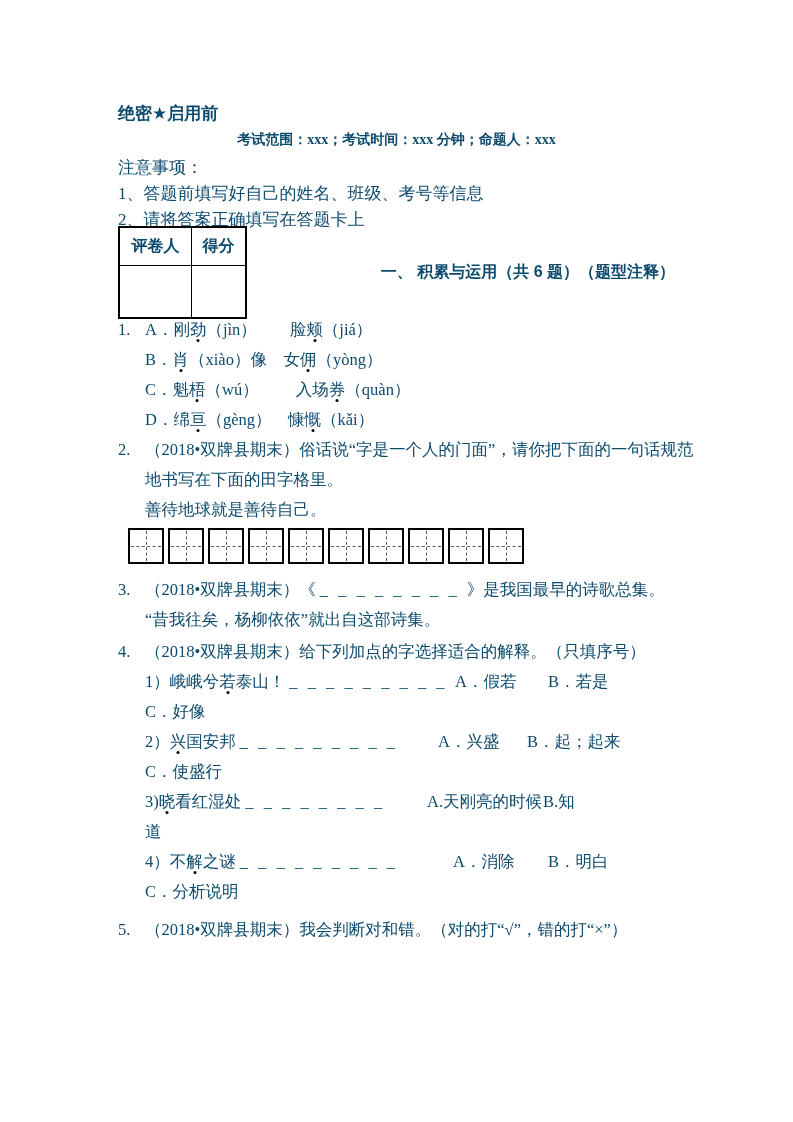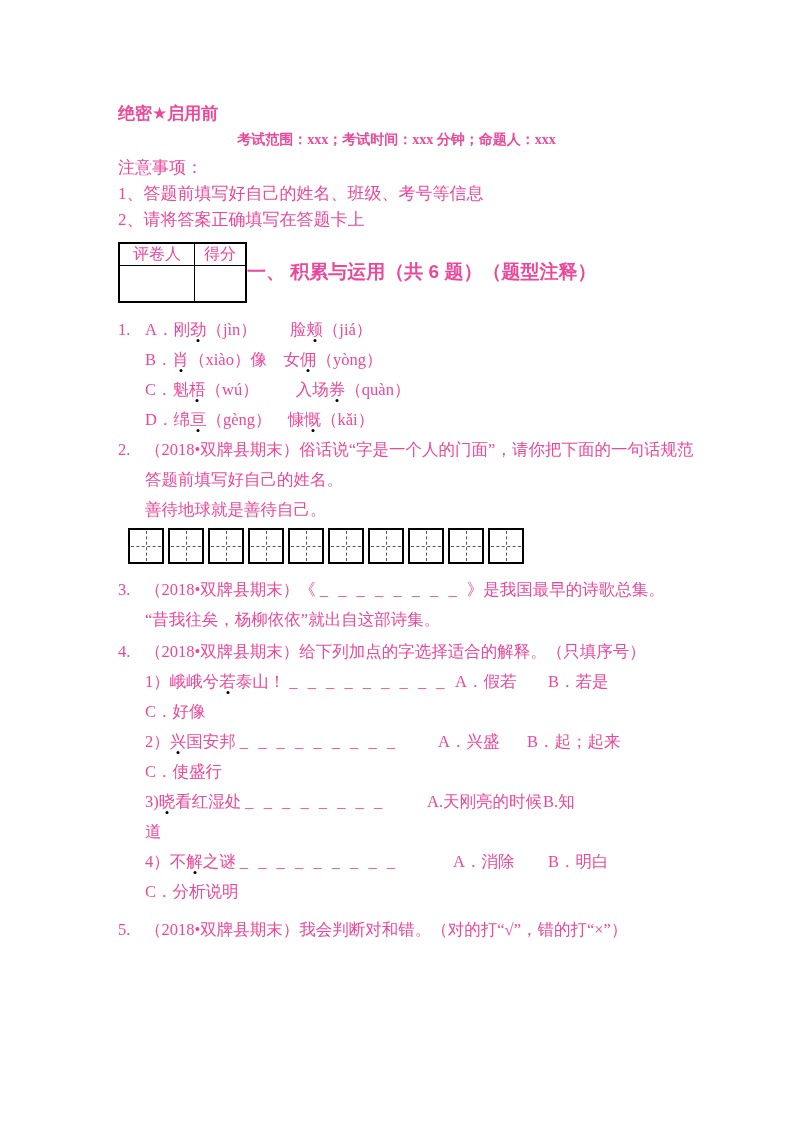--- a/index.html
+++ b/index.html
@@ -1,21 +1,21 @@
 <!DOCTYPE html>
 <html><head>
 <meta charset="utf-8">
 <style>
   html,body{margin:0;padding:0;background:#ffffff;}
   .page{
     position:relative;
     width:793px;height:1122px;
     box-sizing:border-box;
     background:#ffffff;
-    color:#ec4899;
+    color:#0c4a6e;
     padding:103px 118px 0 118px;
     overflow:hidden;
     font-family:"Liberation Serif","DejaVu Serif",serif;
   }
   .classified{
     font-family:"Liberation Sans","DejaVu Sans",sans-serif;
     font-weight:bold;font-size:17px;line-height:22px;
   }
   .title{
     margin:12px 0 0 0;
@@ -24,28 +24,28 @@
   }
   .subtitle{font-size:14px;line-height:30px;text-align:center;font-weight:bold;}
   .notice{font-size:17px;line-height:26px;}
   .section-row{display:flex;align-items:center;margin-top:8px;height:62px;}
   table.score-table{
     border-collapse:collapse;width:129px;flex:none;
     font-size:16px;text-align:center;
     border:2px solid #000;
   }
   table.score-table th,table.score-table td{
-    border:1.5px solid #000;font-weight:normal;padding:0;
+    border:1.5px solid #000;font-weight:bold;padding:8px;
   }
   table.score-table th{height:21px;}
   table.score-table td{height:35px;}
   .section-heading{
-    flex:1;text-align:left;
+    flex:1;text-align:right;
     font-family:"Liberation Sans","DejaVu Sans",sans-serif;
-    font-weight:bold;font-size:19px;
+    font-weight:bold;font-size:16px;
   }
   .q{display:flex;font-size:16.5px;line-height:30px;}
   .qnum{width:27px;flex:none;}
   .qbody{flex:1;min-width:0;}
   .qline{line-height:30px;}
   .nowrap{white-space:nowrap;}
   .subline{position:relative;line-height:30px;}
   .blank{white-space:pre;letter-spacing:3px;margin-left:4px;}
   .abs{position:absolute;top:0;text-align:center;}
   .em-dot{position:relative;}
@@ -106,21 +106,21 @@
       <div class="qline nowrap">B．<span class="em-dot">肖</span>（xiào）像　女<span class="em-dot">佣</span>（yòng）</div>
       <div class="qline nowrap">C．魁<span class="em-dot">梧</span>（wú）　　 入场<span class="em-dot">券</span>（quàn）</div>
       <div class="qline nowrap">D．绵<span class="em-dot">亘</span>（gèng）　慷<span class="em-dot">慨</span>（kǎi）</div>
     </div>
   </div>
 
   <div class="q">
     <span class="qnum">2.</span>
     <div class="qbody">
       <div class="qline nowrap">（2018•双牌县期末）俗话说“字是一个人的门面”，请你把下面的一句话规范</div>
-      <div class="qline">答题前填写好自己的姓名。</div>
+      <div class="qline">地书写在下面的田字格里。</div>
       <div class="qline">善待地球就是善待自己。</div>
     </div>
   </div>
   <div class="tian-grid">
       <div class="tian-box"></div>
       <div class="tian-box"></div>
       <div class="tian-box"></div>
       <div class="tian-box"></div>
       <div class="tian-box"></div>
       <div class="tian-box"></div>

